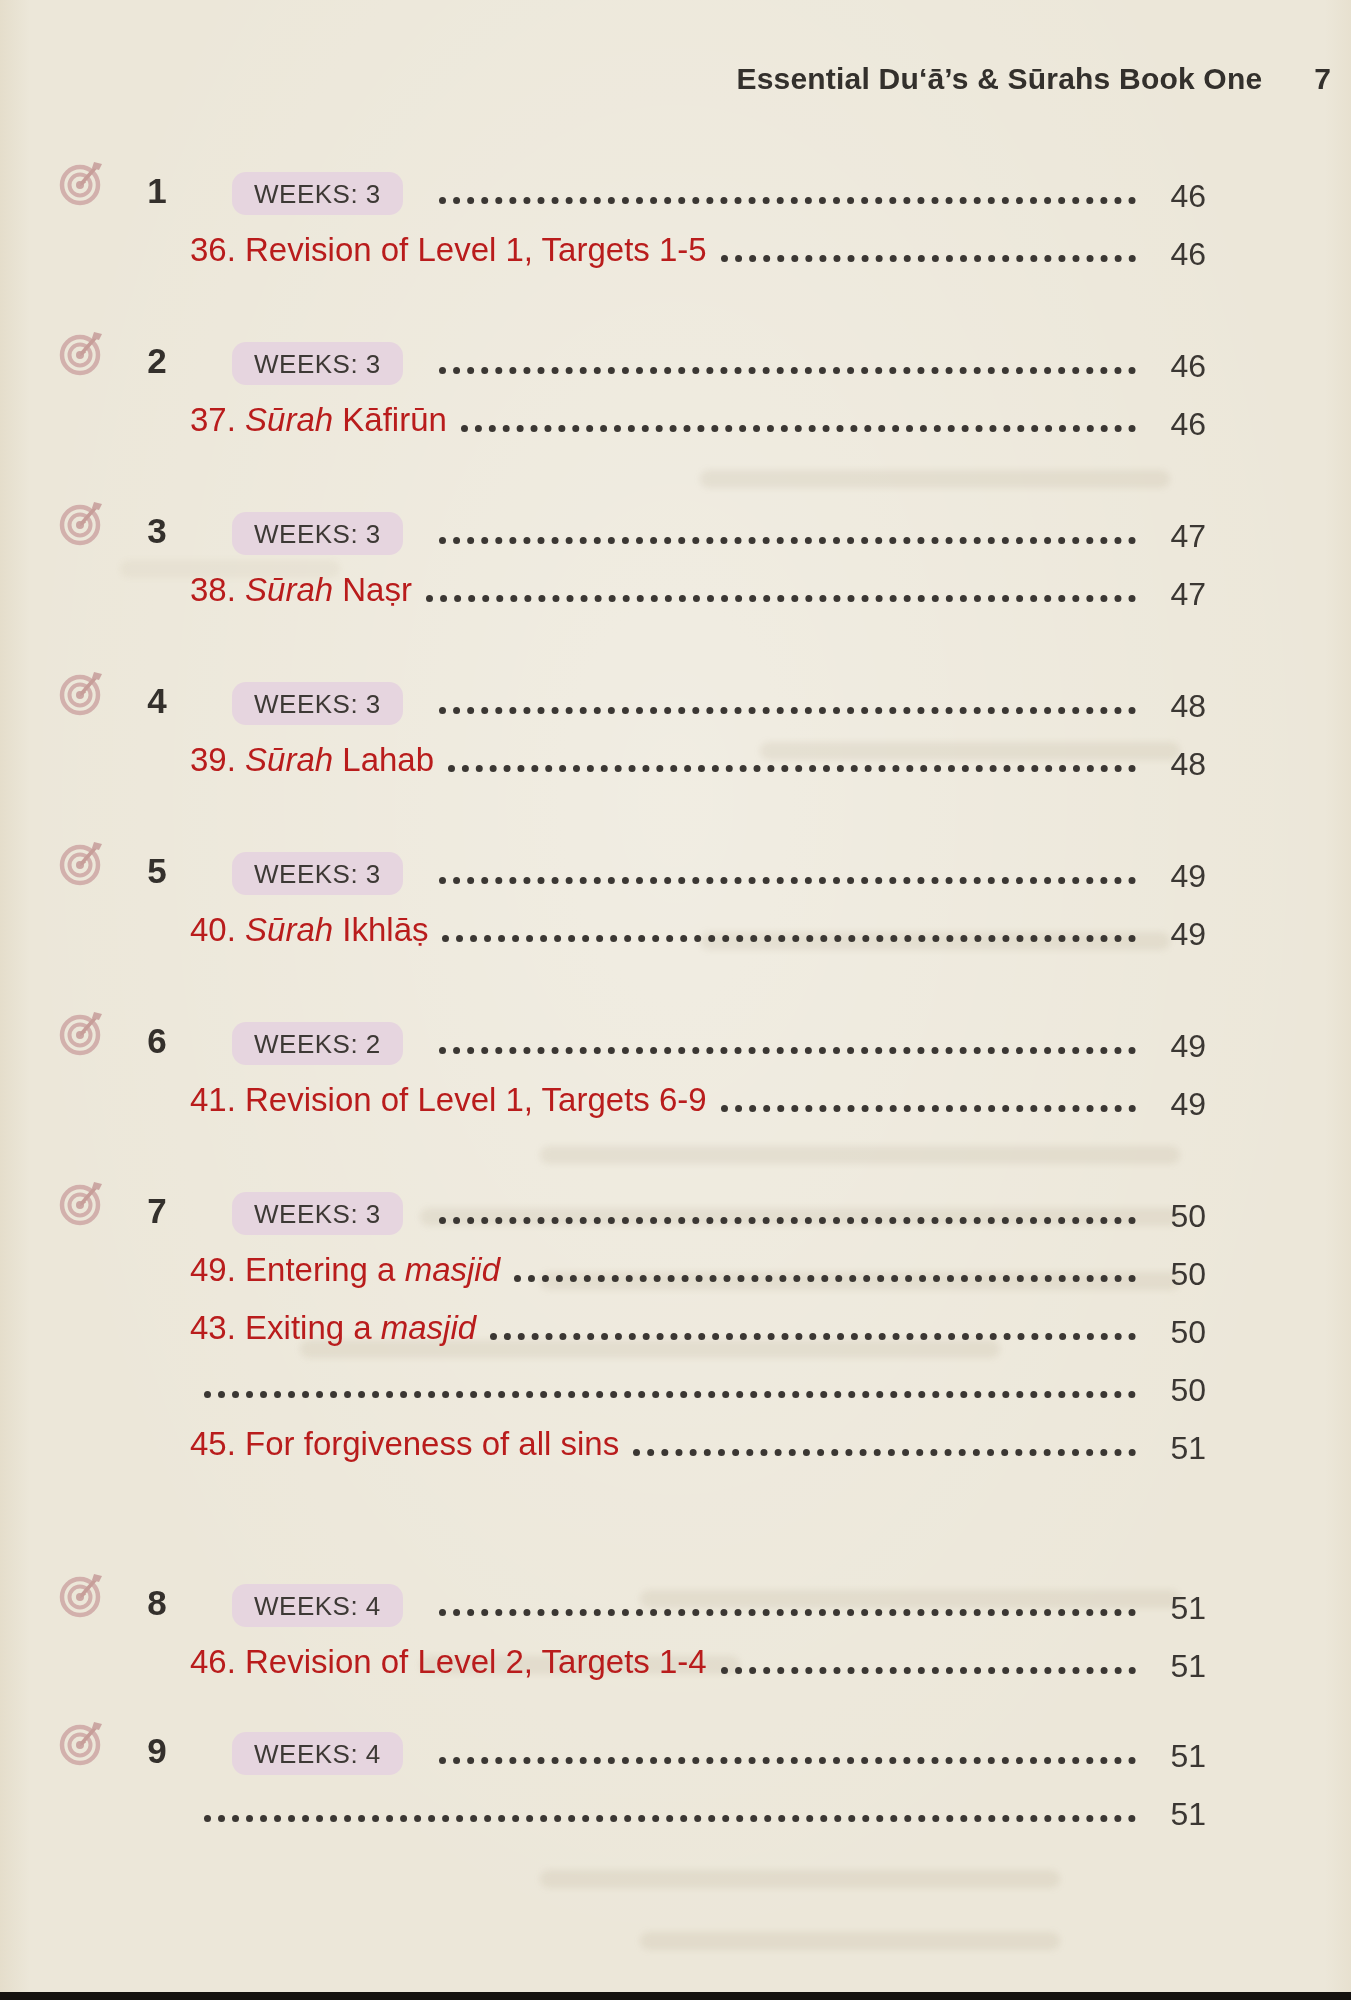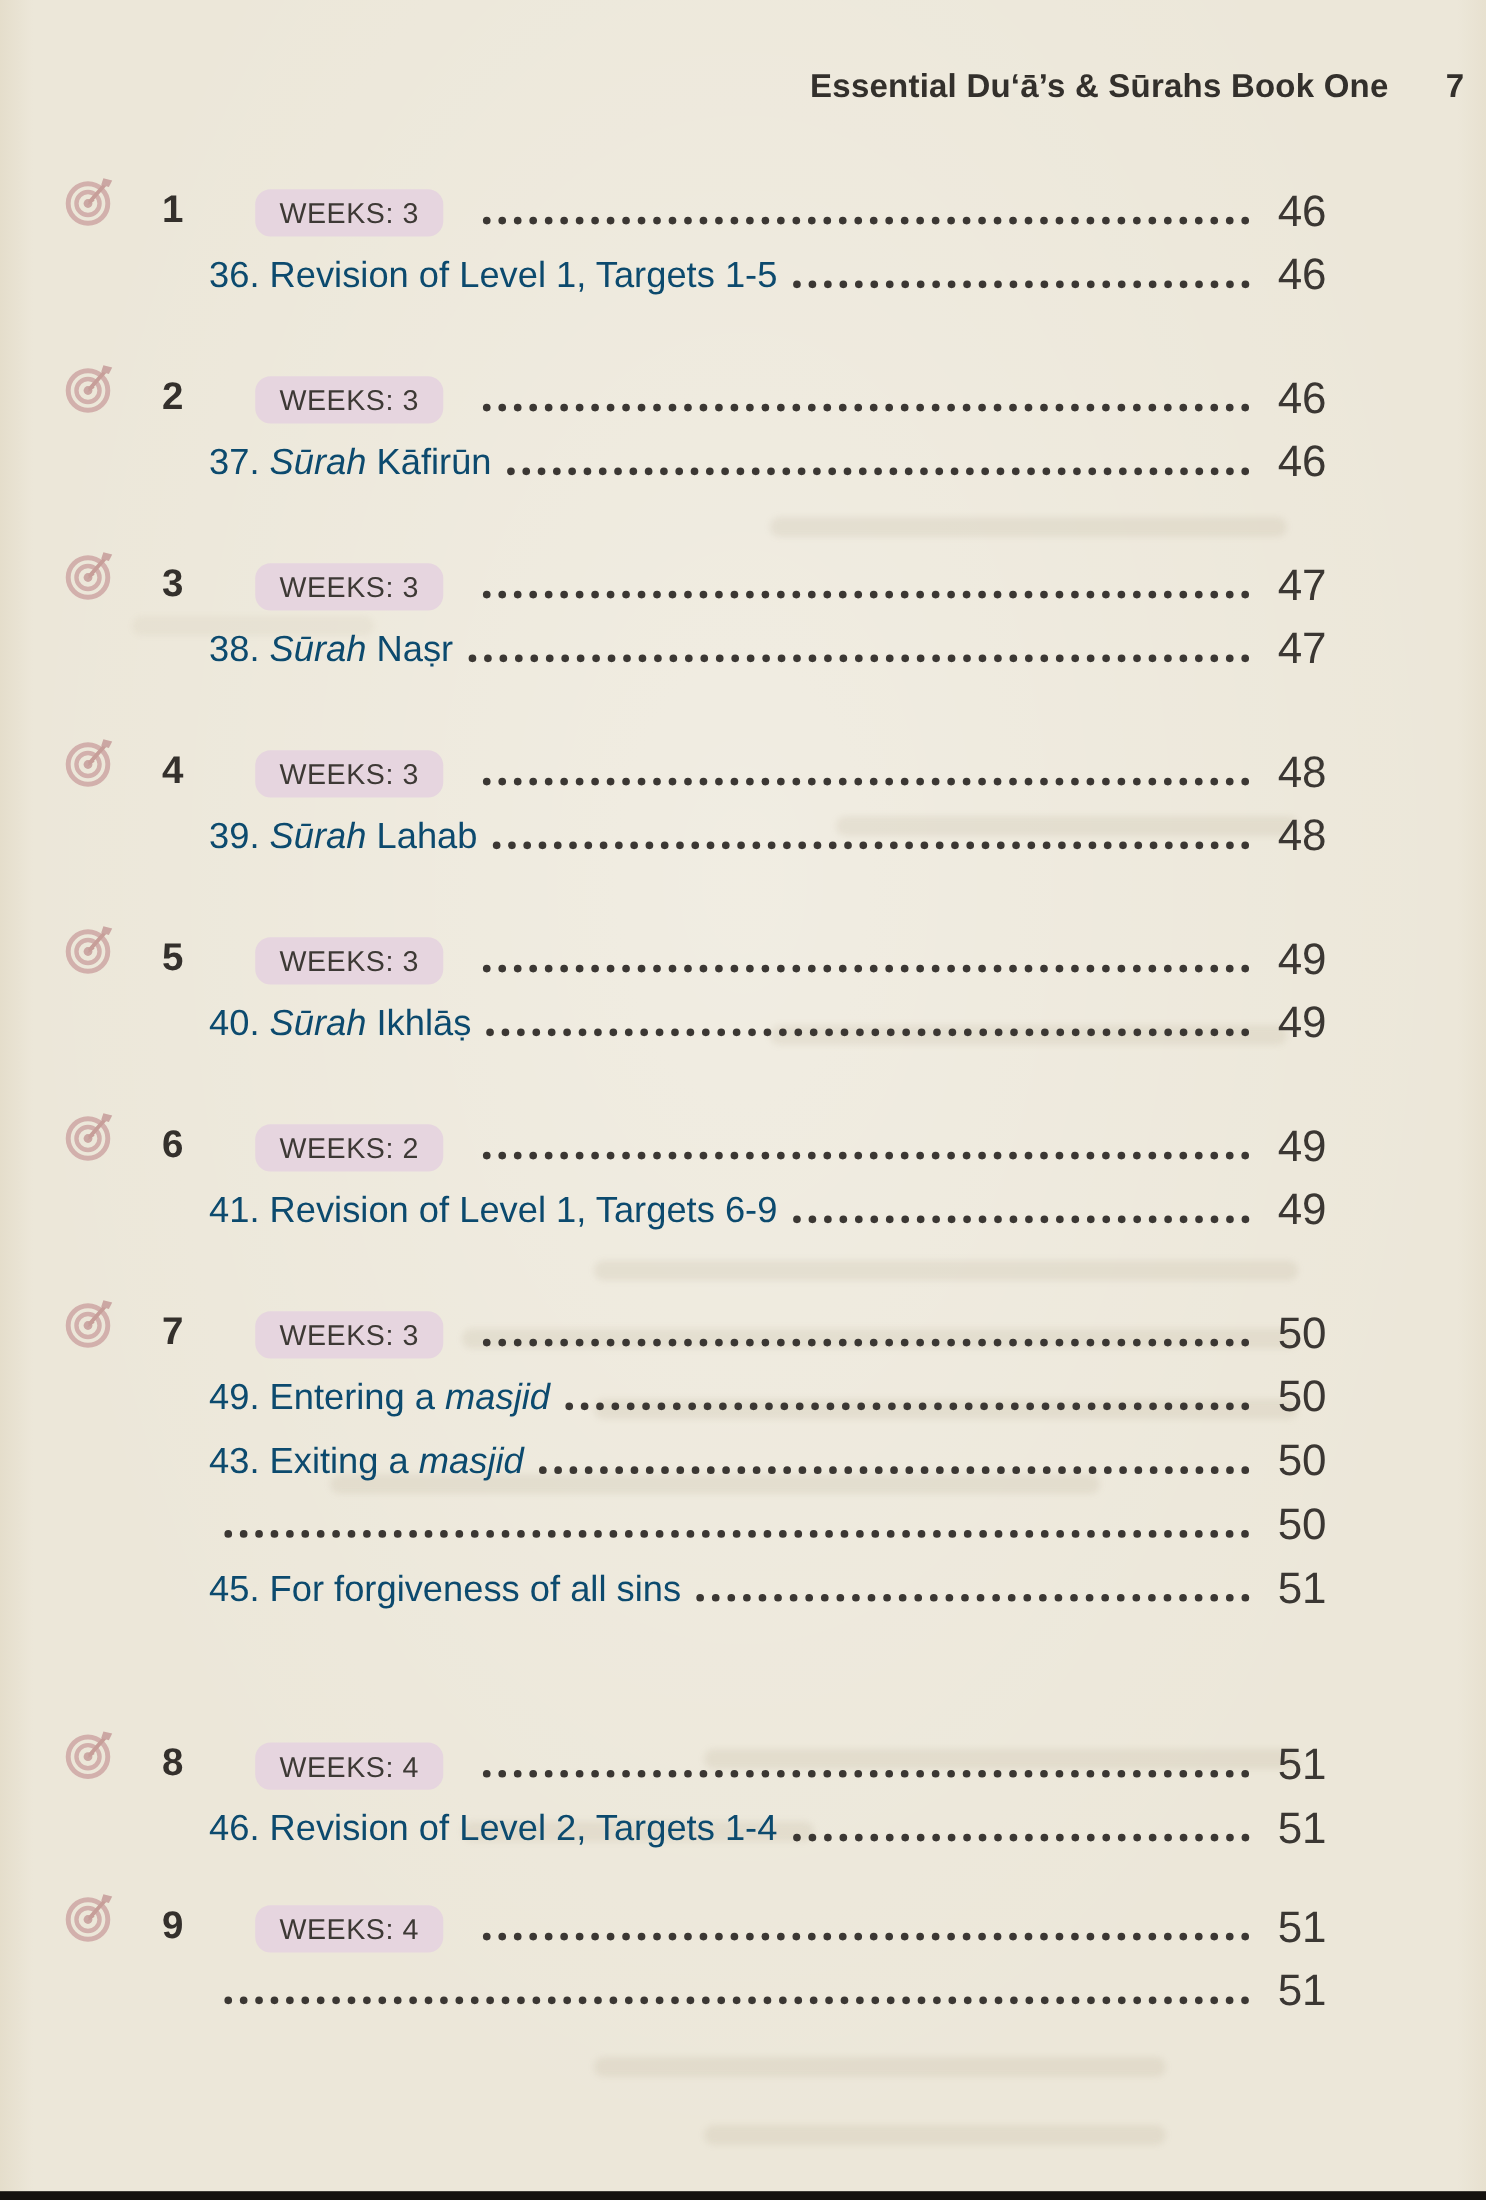--- a/index.html
+++ b/index.html
@@ -62,29 +62,29 @@
   }
   .leader{
     flex:1 1 auto;
     border-bottom:7px dotted #3b3733;
     margin:0 8px 10px 14px;
     align-self:flex-end;
     min-width:30px;
   }
   .weeks-row .leader{margin-left:36px;}
   .page{
-    font-size:40px;line-height:1;min-width:62px;text-align:right;
+    font-size:32px;line-height:1;min-width:62px;text-align:right;
     padding-bottom:2px;color:#3b3733;
   }
   .item-row{
     display:flex;align-items:flex-end;height:58px;padding-left:132px;
   }
   .item-text{
     font-size:33px;line-height:1;padding-bottom:6px;white-space:nowrap;
-    color:#0c4a6e;
+    color:#b91c1c;
   }
   .item-text em{text-align:right;}
   
   .bleed{
     position:absolute;height:18px;border-radius:9px;
     background:rgba(148,124,92,0.11);
     filter:blur(3px);pointer-events:none;
   }
 </style>
 </head>

